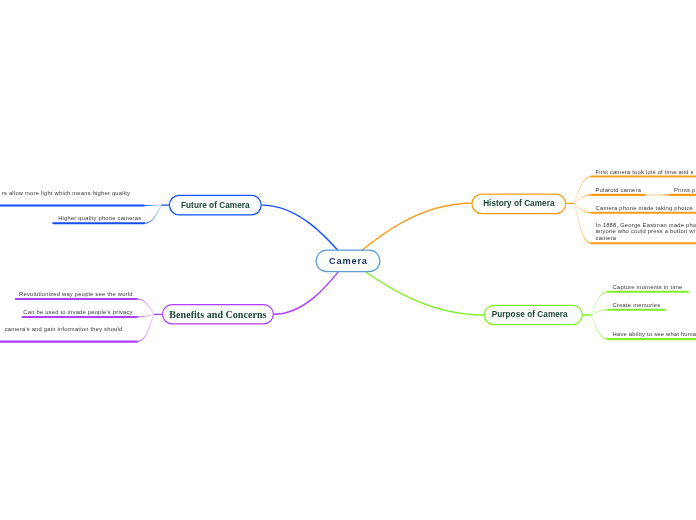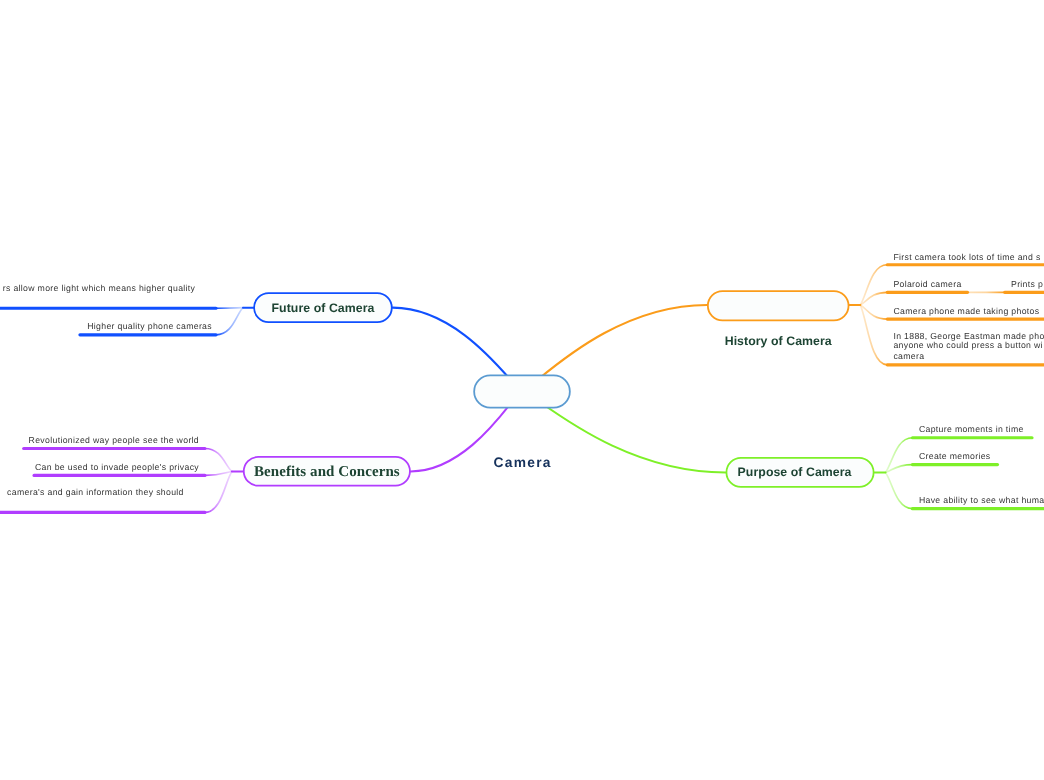--- a/index.html
+++ b/index.html
@@ -87,29 +87,29 @@
       </g>
     <g id="node-shapes">
         <rect x="316.1" y="250.2" width="63.8" height="21.5" rx="10.75" ry="10.75" fill="#fbfdfd" stroke="#5b9bd1" stroke-width="1.2"></rect>
         <rect x="169.4" y="195.4" width="91.8" height="19.400000000000002" rx="9.700000000000001" ry="9.700000000000001" fill="#fbfdfd" stroke="#1050ff" stroke-width="1.2"></rect>
         <rect x="471.90000000000003" y="194.1" width="93.8" height="19.5" rx="9.75" ry="9.75" fill="#fbfdfd" stroke="#fb9c1a" stroke-width="1.2"></rect>
         <rect x="162.5" y="304.6" width="110.8" height="19.2" rx="9.6" ry="9.6" fill="#fbfdfd" stroke="#b13dff" stroke-width="1.2"></rect>
         <rect x="484.3" y="305.3" width="98.1" height="19.3" rx="9.65" ry="9.65" fill="#fbfdfd" stroke="#7ef028" stroke-width="1.2"></rect>
       </g>
   </svg>
 
-  <div class="node" style="left:315.5px;top:249.6px;width:65px;height:22.7px;font-size:9.2px;color:#16325c;letter-spacing:0.85px;text-indent:0.85px;align-items:flex-start;padding-top:6.1px;margin-top:47px;">
+  <div class="node" style="left:315.5px;top:249.6px;width:65px;height:22.7px;font-size:9.2px;color:#16325c;letter-spacing:0.85px;text-indent:0.85px;align-items:flex-start;padding-top:6.1px;">
     <span>Camera</span>
   </div>
 
   <div class="node" style="left:168.8px;top:194.8px;width:93px;height:20.6px;font-size:8.2px;color:#1d4433;letter-spacing:0.05px;text-indent:0.05px;">
     <span>Future of Camera</span>
   </div>
 
-  <div class="node" style="left:471.3px;top:193.5px;width:95px;height:20.7px;font-size:8.2px;color:#1d4433;letter-spacing:0.05px;text-indent:0.05px;margin-top:24px;">
+  <div class="node" style="left:471.3px;top:193.5px;width:95px;height:20.7px;font-size:8.2px;color:#1d4433;letter-spacing:0.05px;text-indent:0.05px;">
     <span>History of Camera</span>
   </div>
 
   <div class="node" style="left:161.9px;top:304px;width:112px;height:20.4px;font-size:10px;color:#1d4433;letter-spacing:0.05px;text-indent:0.05px;font-family:Liberation Serif, serif;">
     <span>Benefits and Concerns</span>
   </div>
 
   <div class="node" style="left:483.7px;top:304.7px;width:92px;height:20.5px;font-size:8.2px;color:#1d4433;letter-spacing:0.05px;text-indent:0.05px;">
     <span>Purpose of Camera</span>
   </div>

